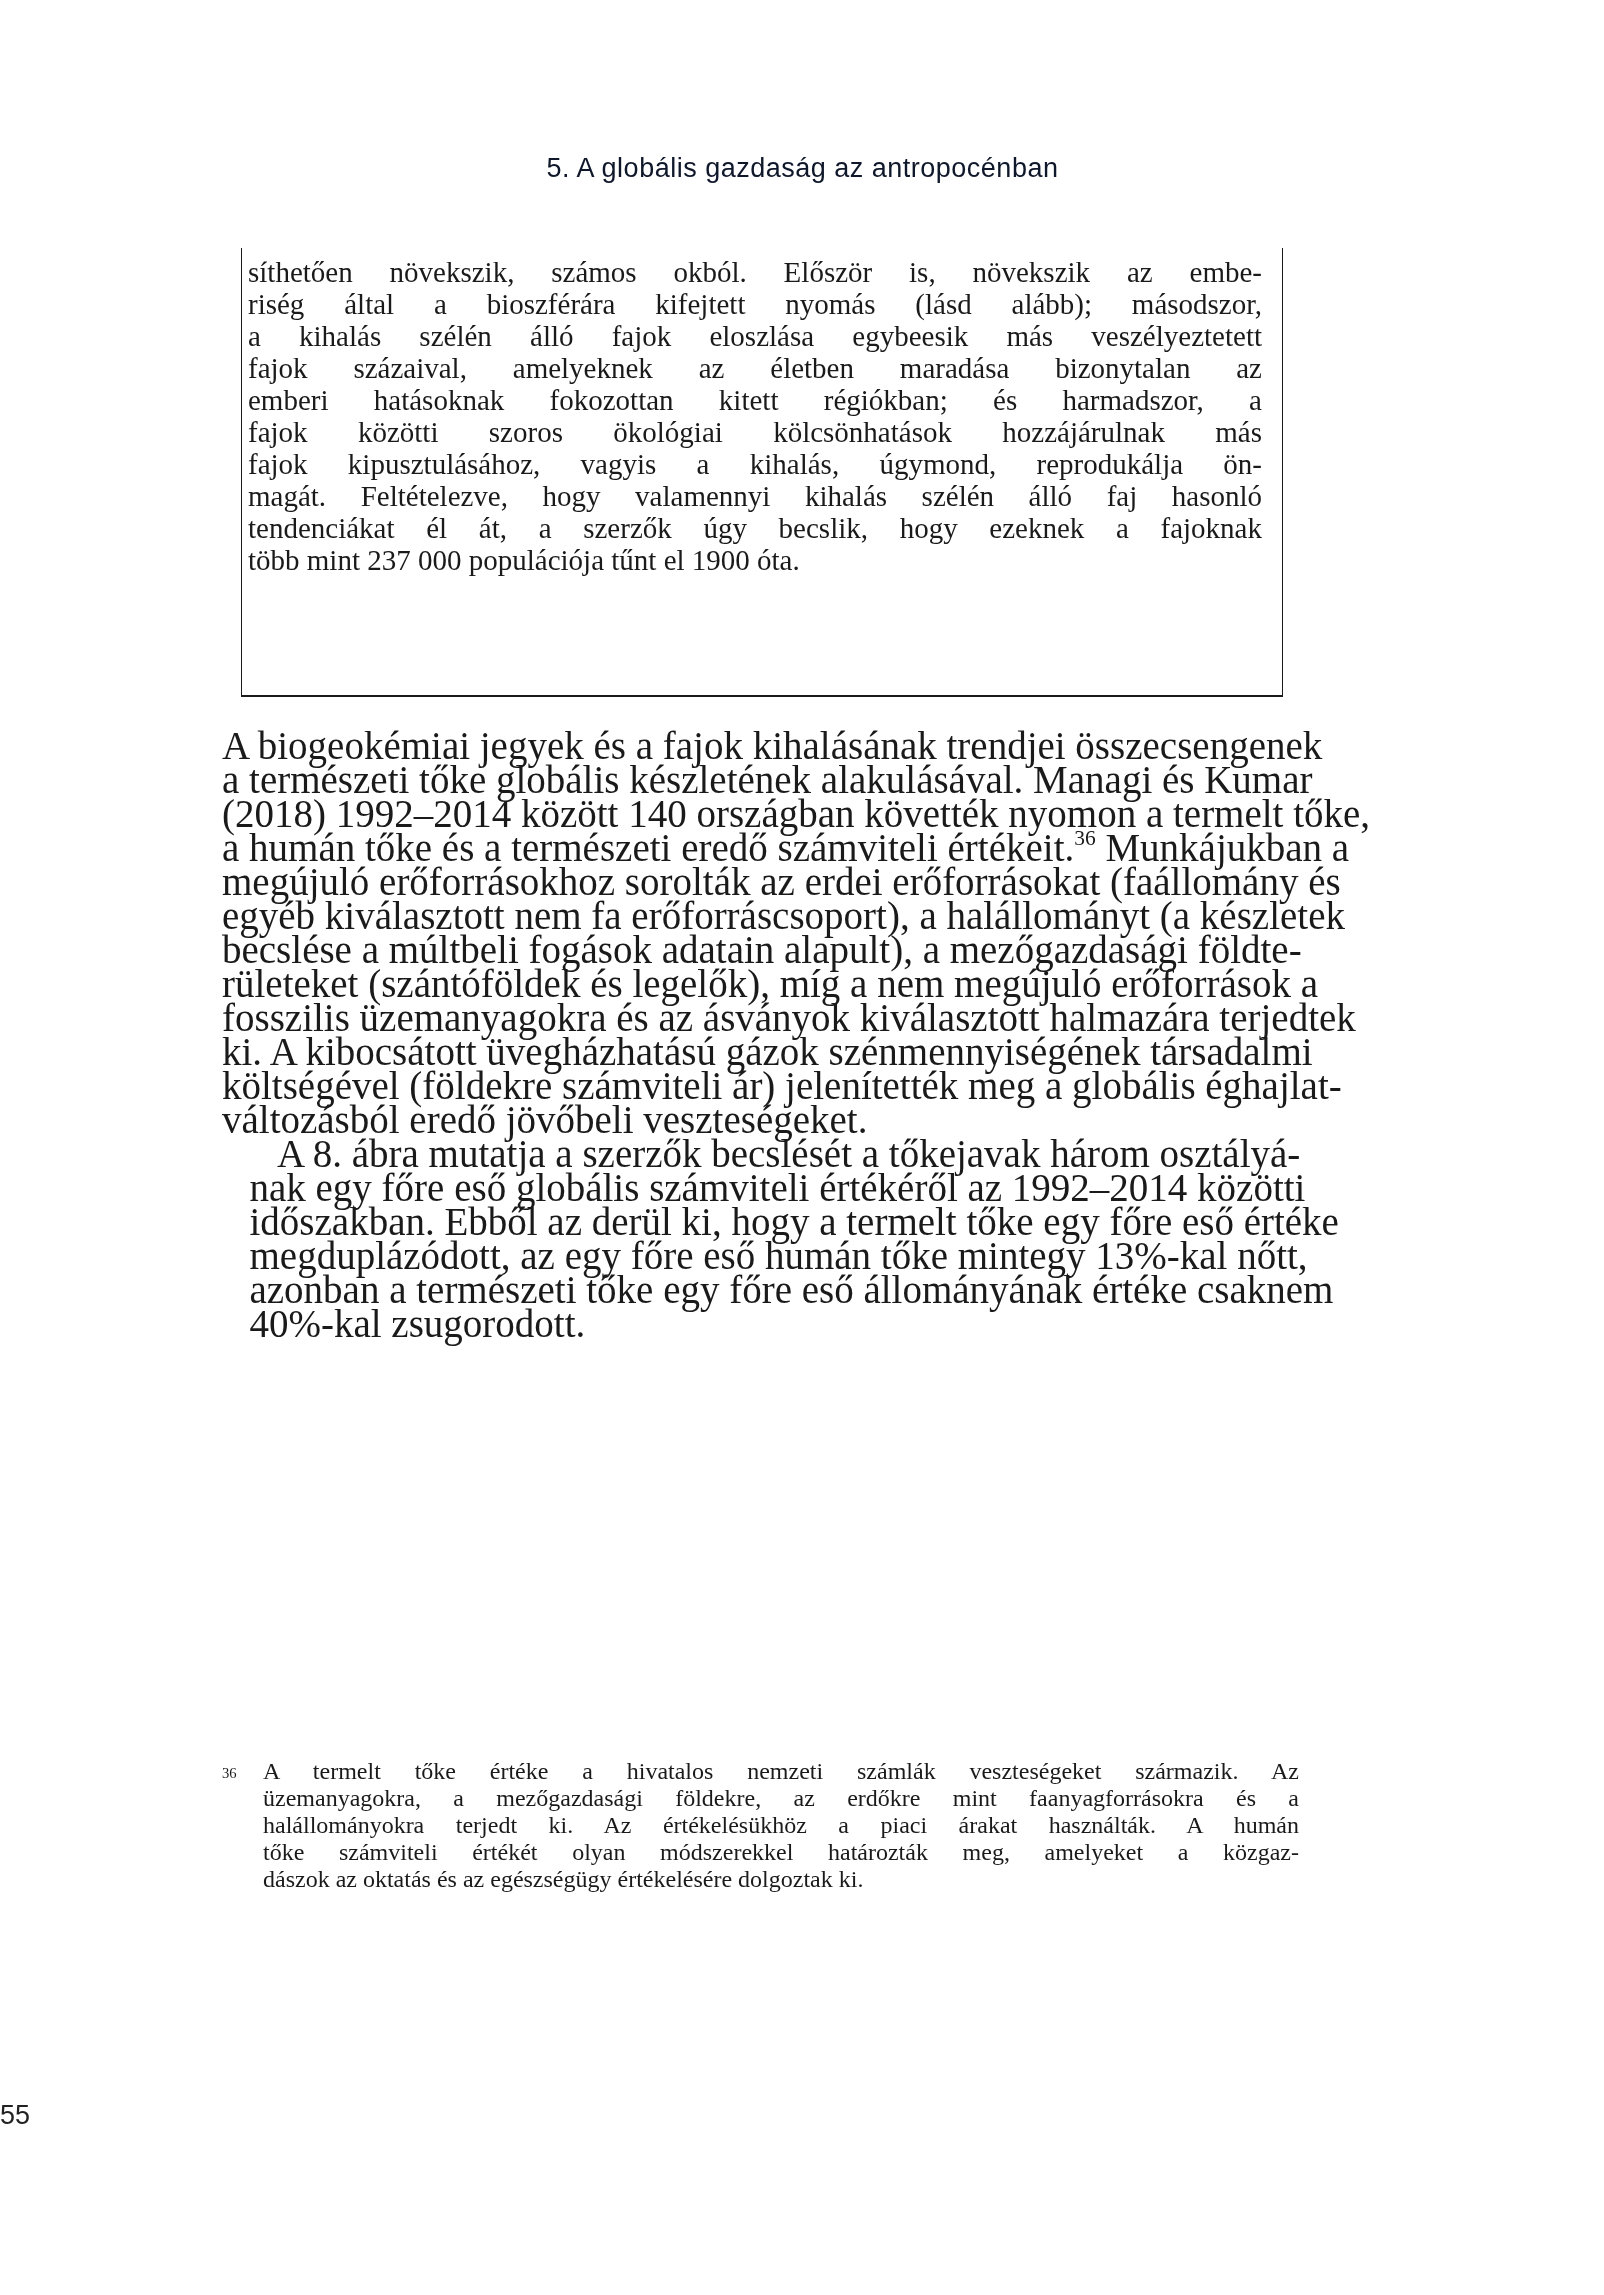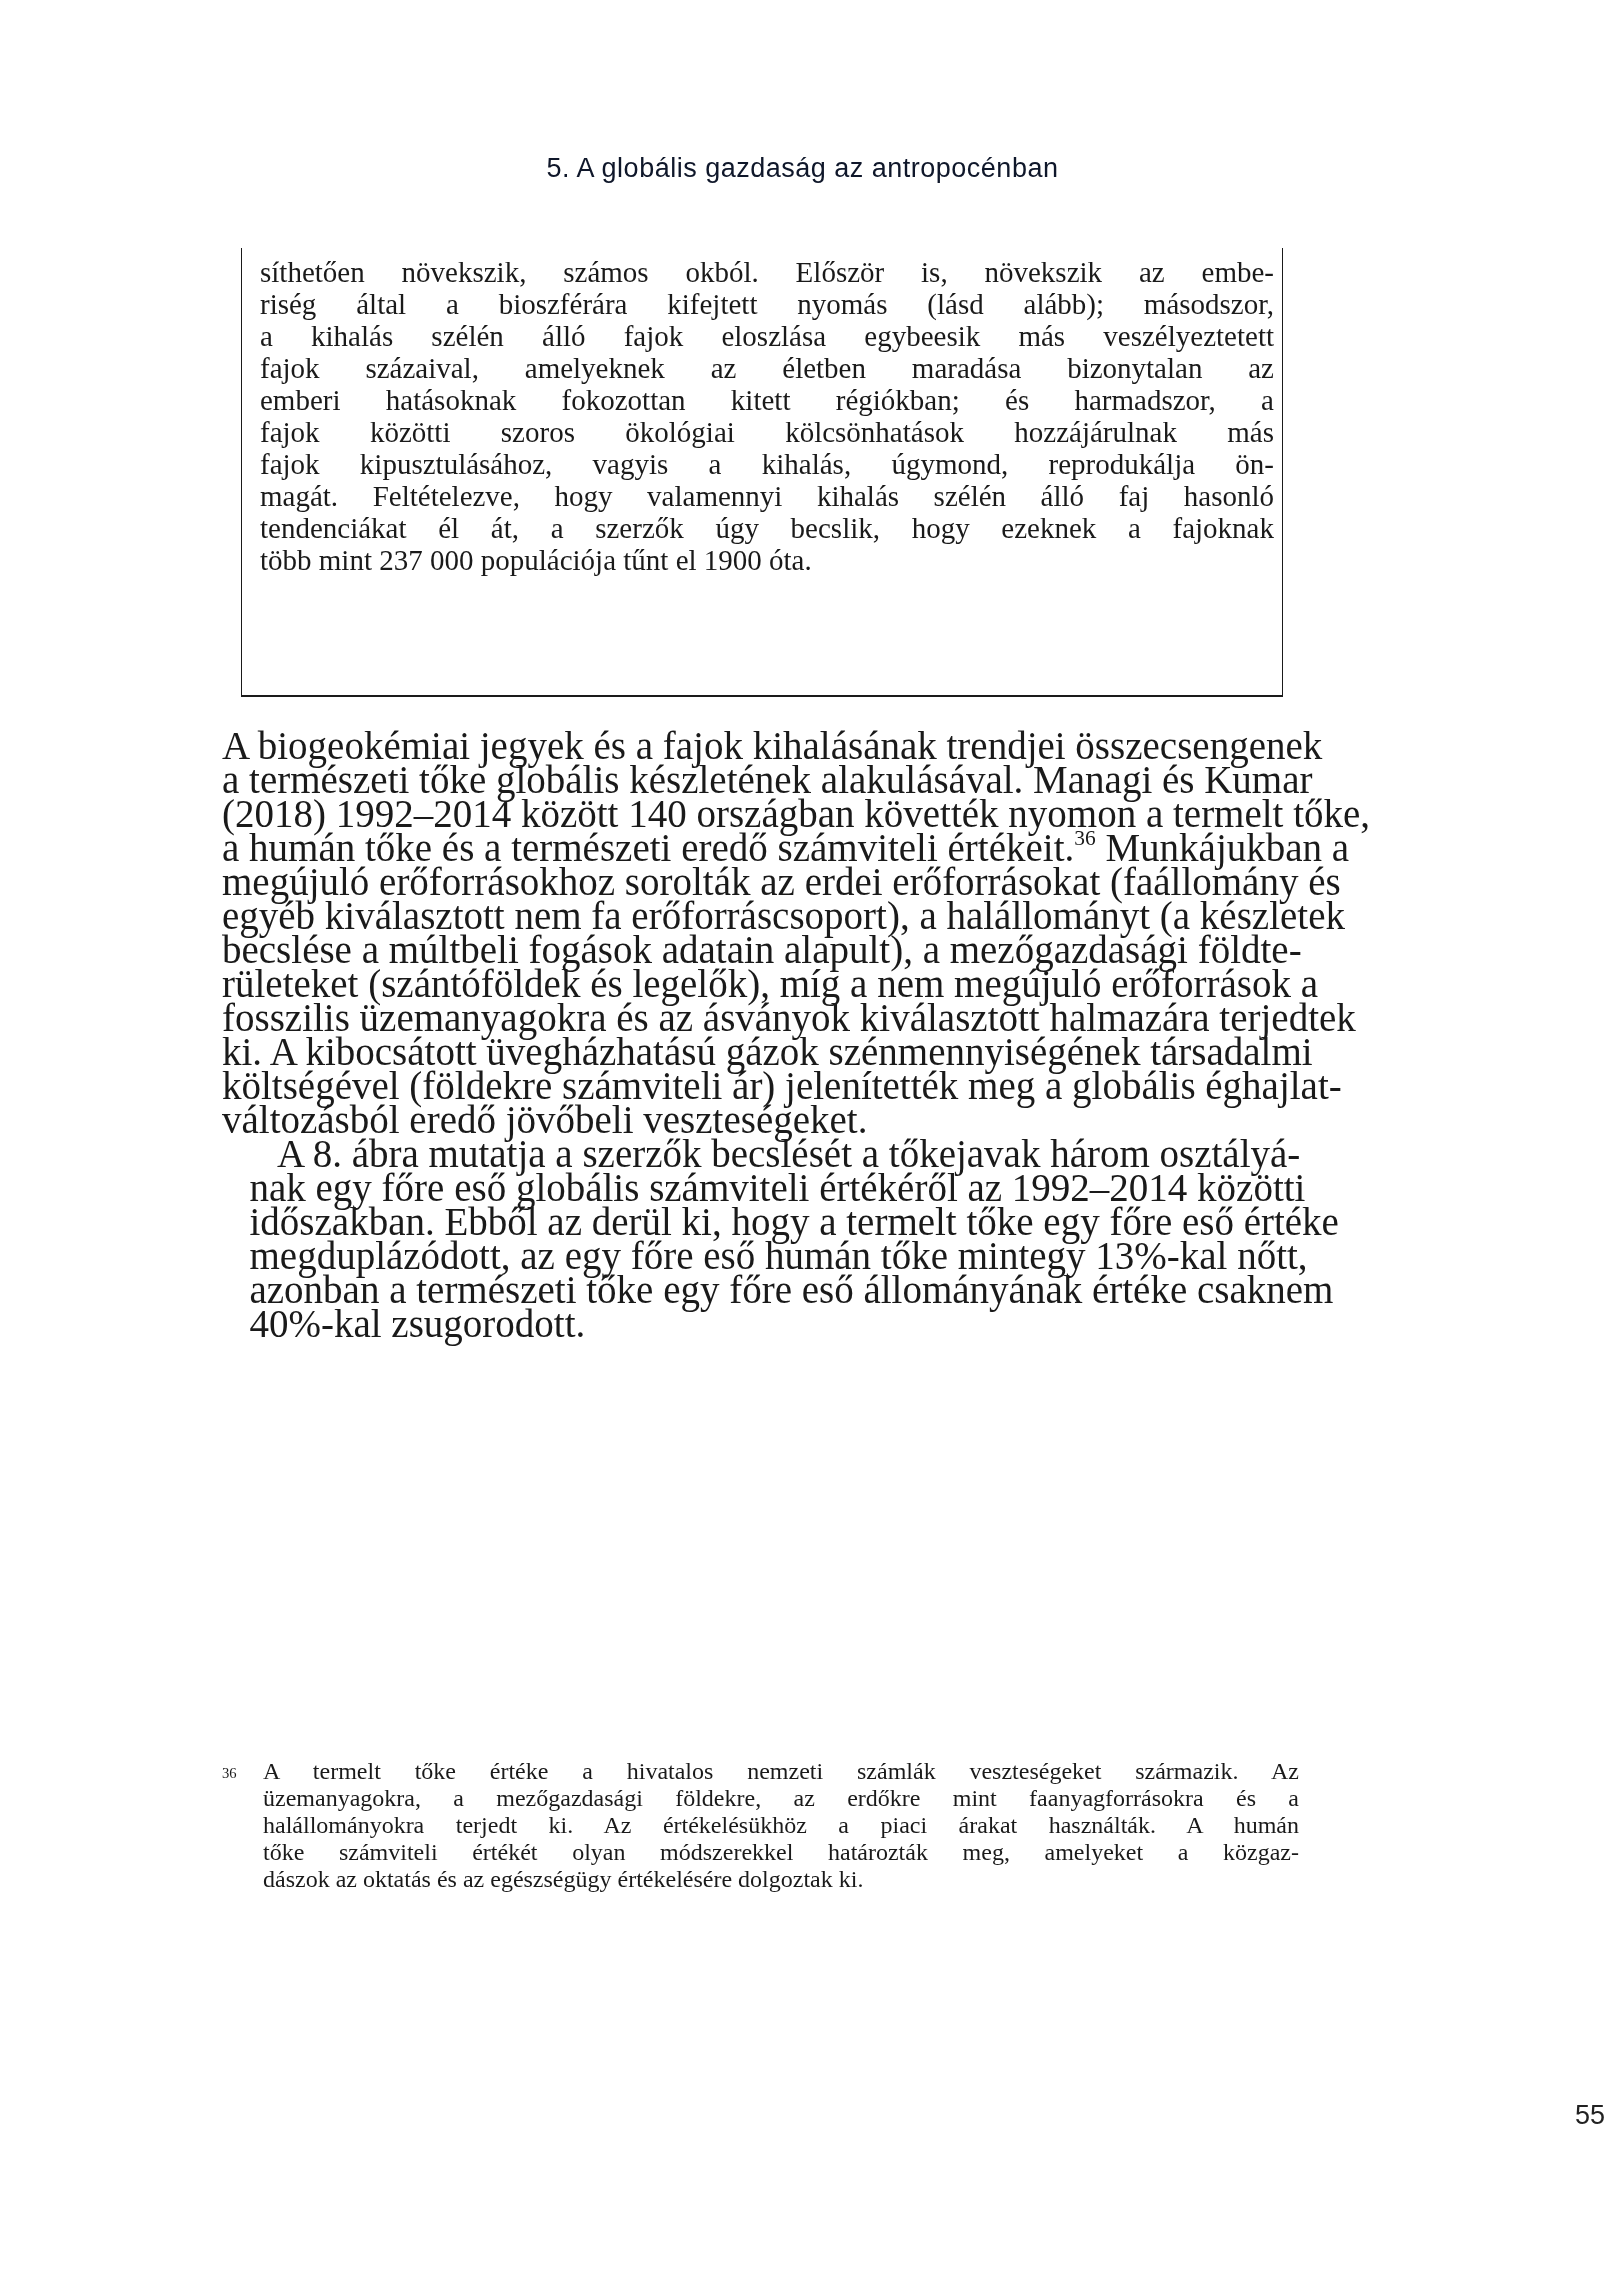--- a/index.html
+++ b/index.html
@@ -13,21 +13,21 @@
     text-align: center;
     font-family: "Liberation Sans", "DejaVu Sans", sans-serif;
     font-size: 27px; letter-spacing: 0.5px; color: #0f172a;
   }
   .box {
     position: absolute; left: 241px; top: 248px; width: 1042px; height: 449px;
     border-left: 1.7px solid #1a1a1a; border-right: 1.7px solid #1a1a1a; border-bottom: 2.6px solid #1a1a1a;
     box-sizing: border-box;
   }
   .box-text {
-    position: absolute; left: 260px; top: 256px; width: 1014px;
+    position: absolute; left: 248px; top: 256px; width: 1014px;
     font-size: 29px; line-height: 32px;
     text-align: justify; hyphens: manual;
   }
   .body-text {
     position: absolute; left: 222px; top: 729px; width: 1078px;
     font-size: 39px; line-height: 34px;
     text-align: justify;
   }
   .body-text p { margin: 0; }
   .body-text p.indent { text-indent: 27.5px; }
@@ -38,21 +38,21 @@
     position: absolute; left: 222px; top: 1758px; width: 1078px;
     font-size: 24px; line-height: 27px;
   }
   .fn-mark {
     position: absolute; left: 0; top: 1.7px; font-size: 14.6px;
   }
   .fn-text {
     position: absolute; left: 41px; width: 1036px; top: 0;
   }
   .page-number {
-    position: absolute; top: 2100px; left: 0; width: 1605px; text-align: right;
+    position: absolute; top: 2100px; left: 0; width: 1605px; text-align: left;
     font-family: "Liberation Sans", "DejaVu Sans", sans-serif;
     font-size: 27px; color: #222;
   }
 </style>
 </head>
 <body>
 
 <div class="running-head">5. A globális gazdaság az antropocénban</div>
 
 <div class="box"></div>

